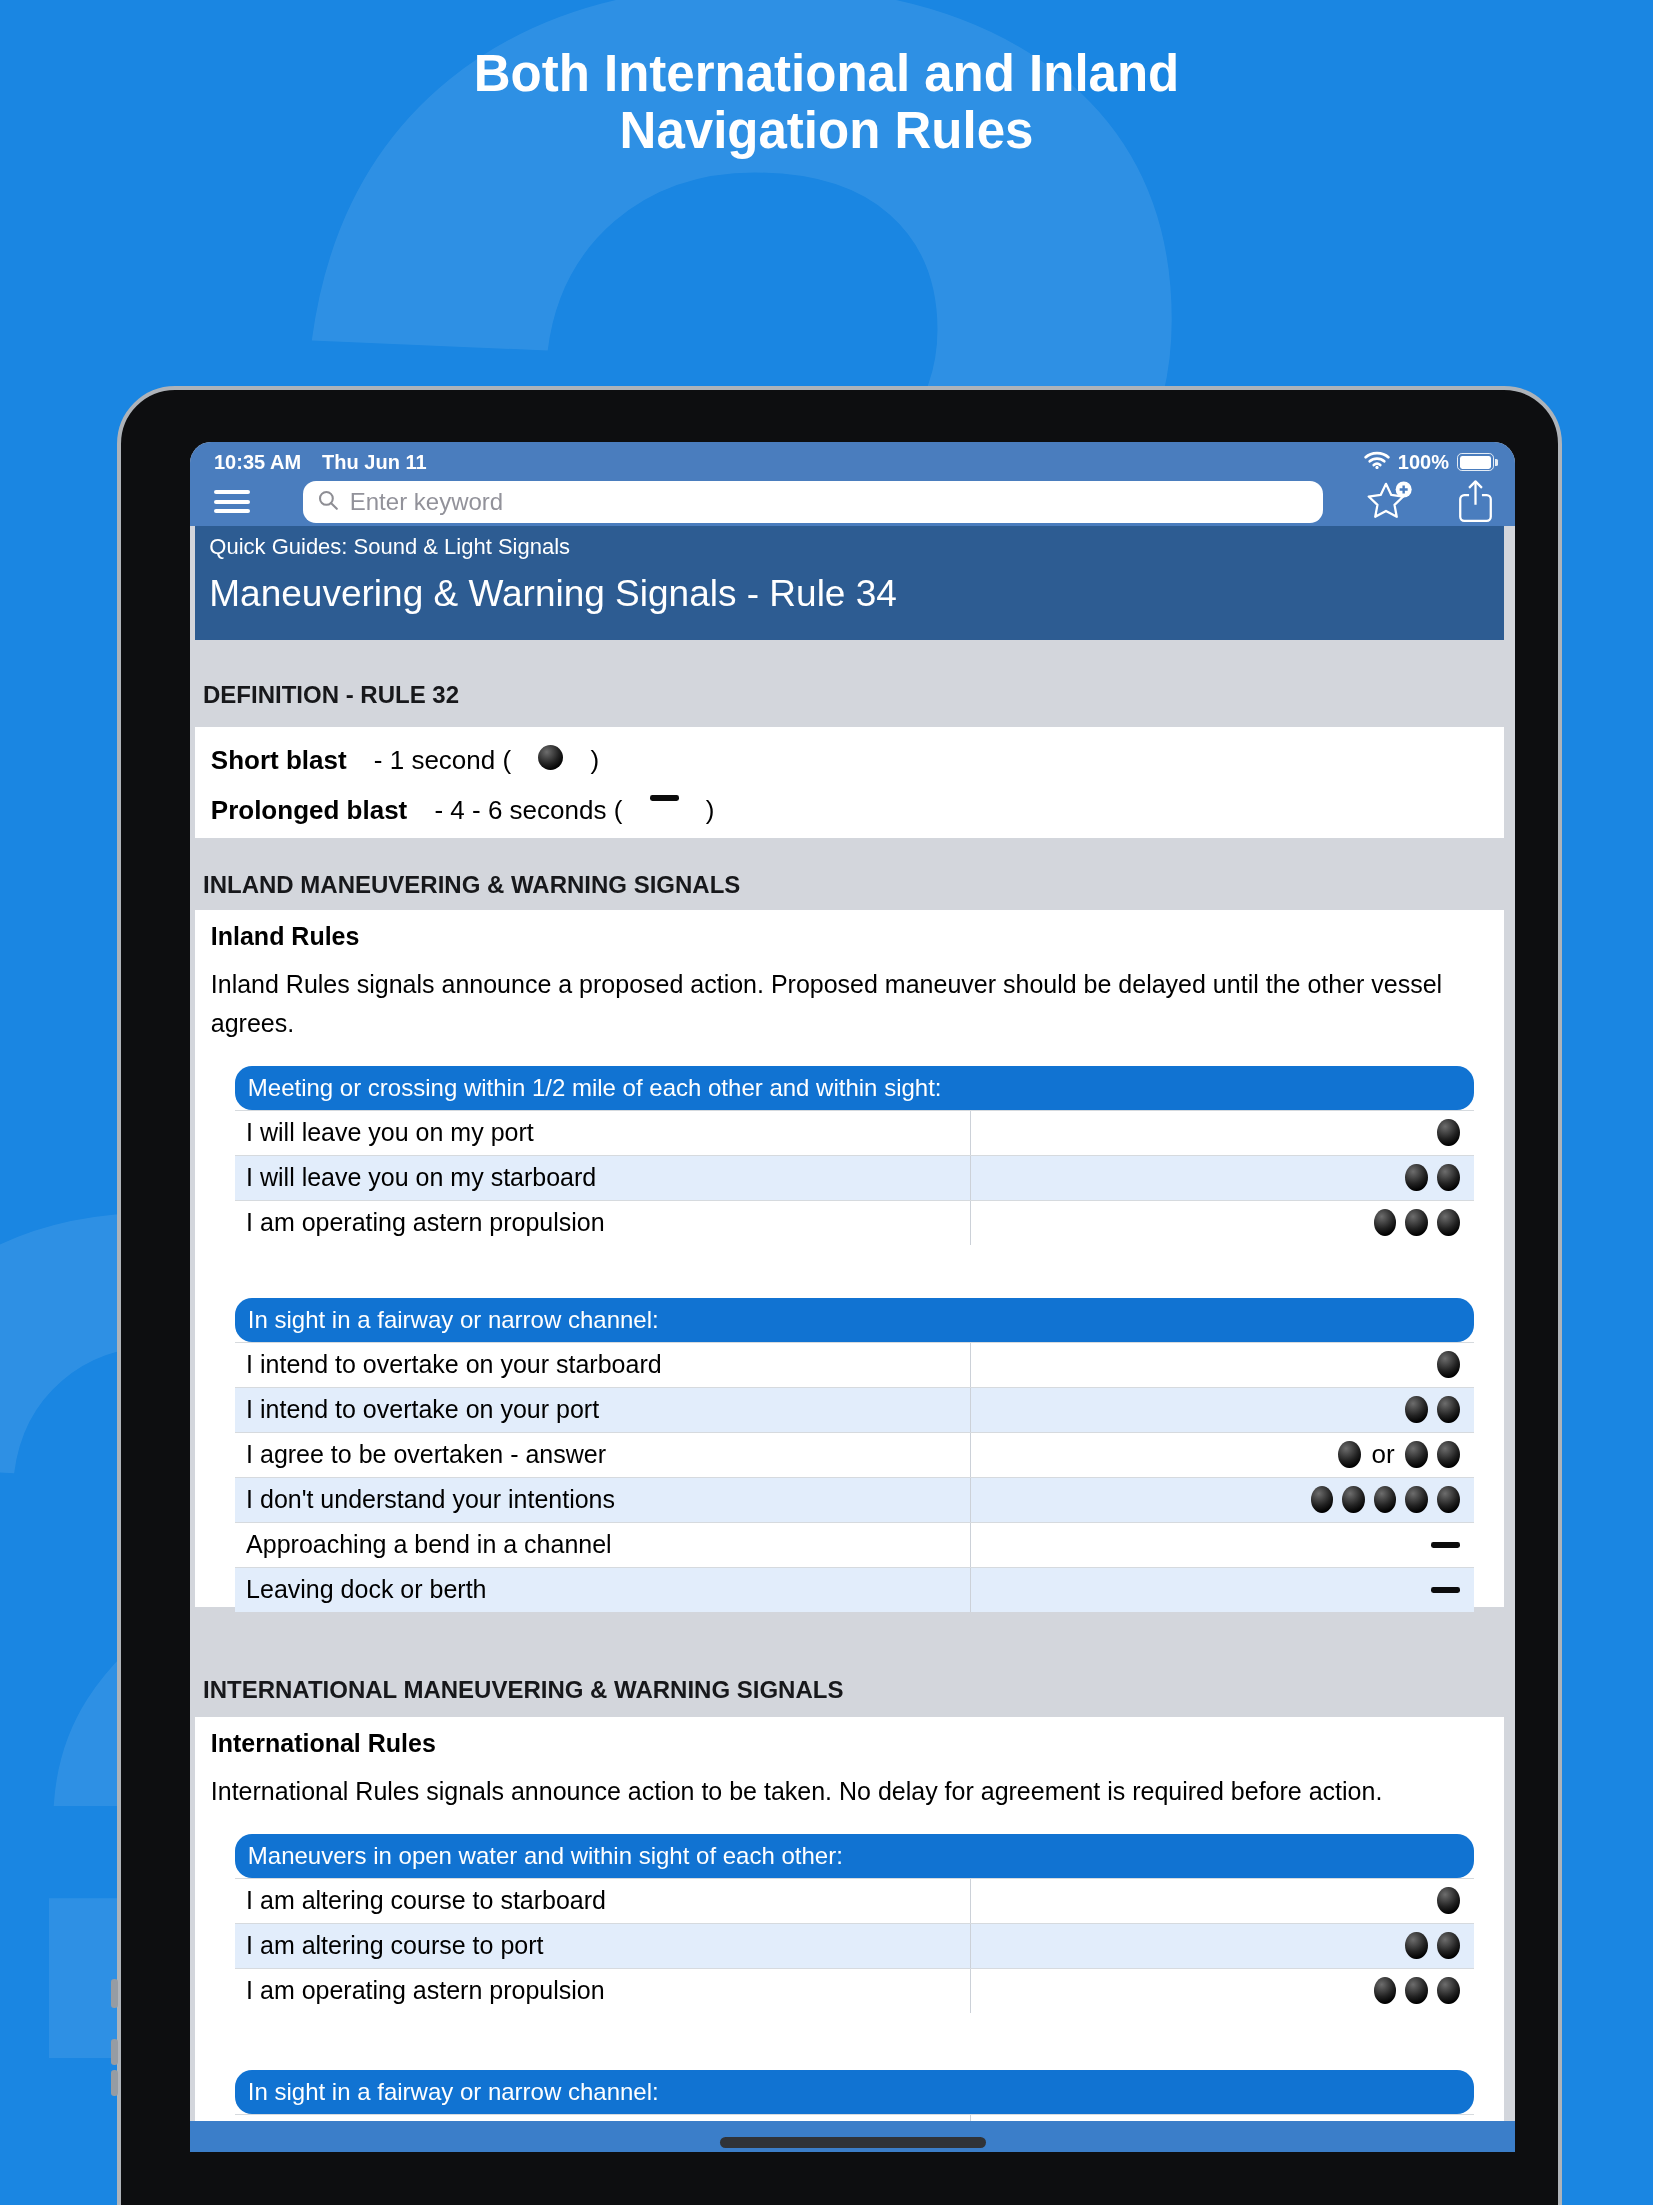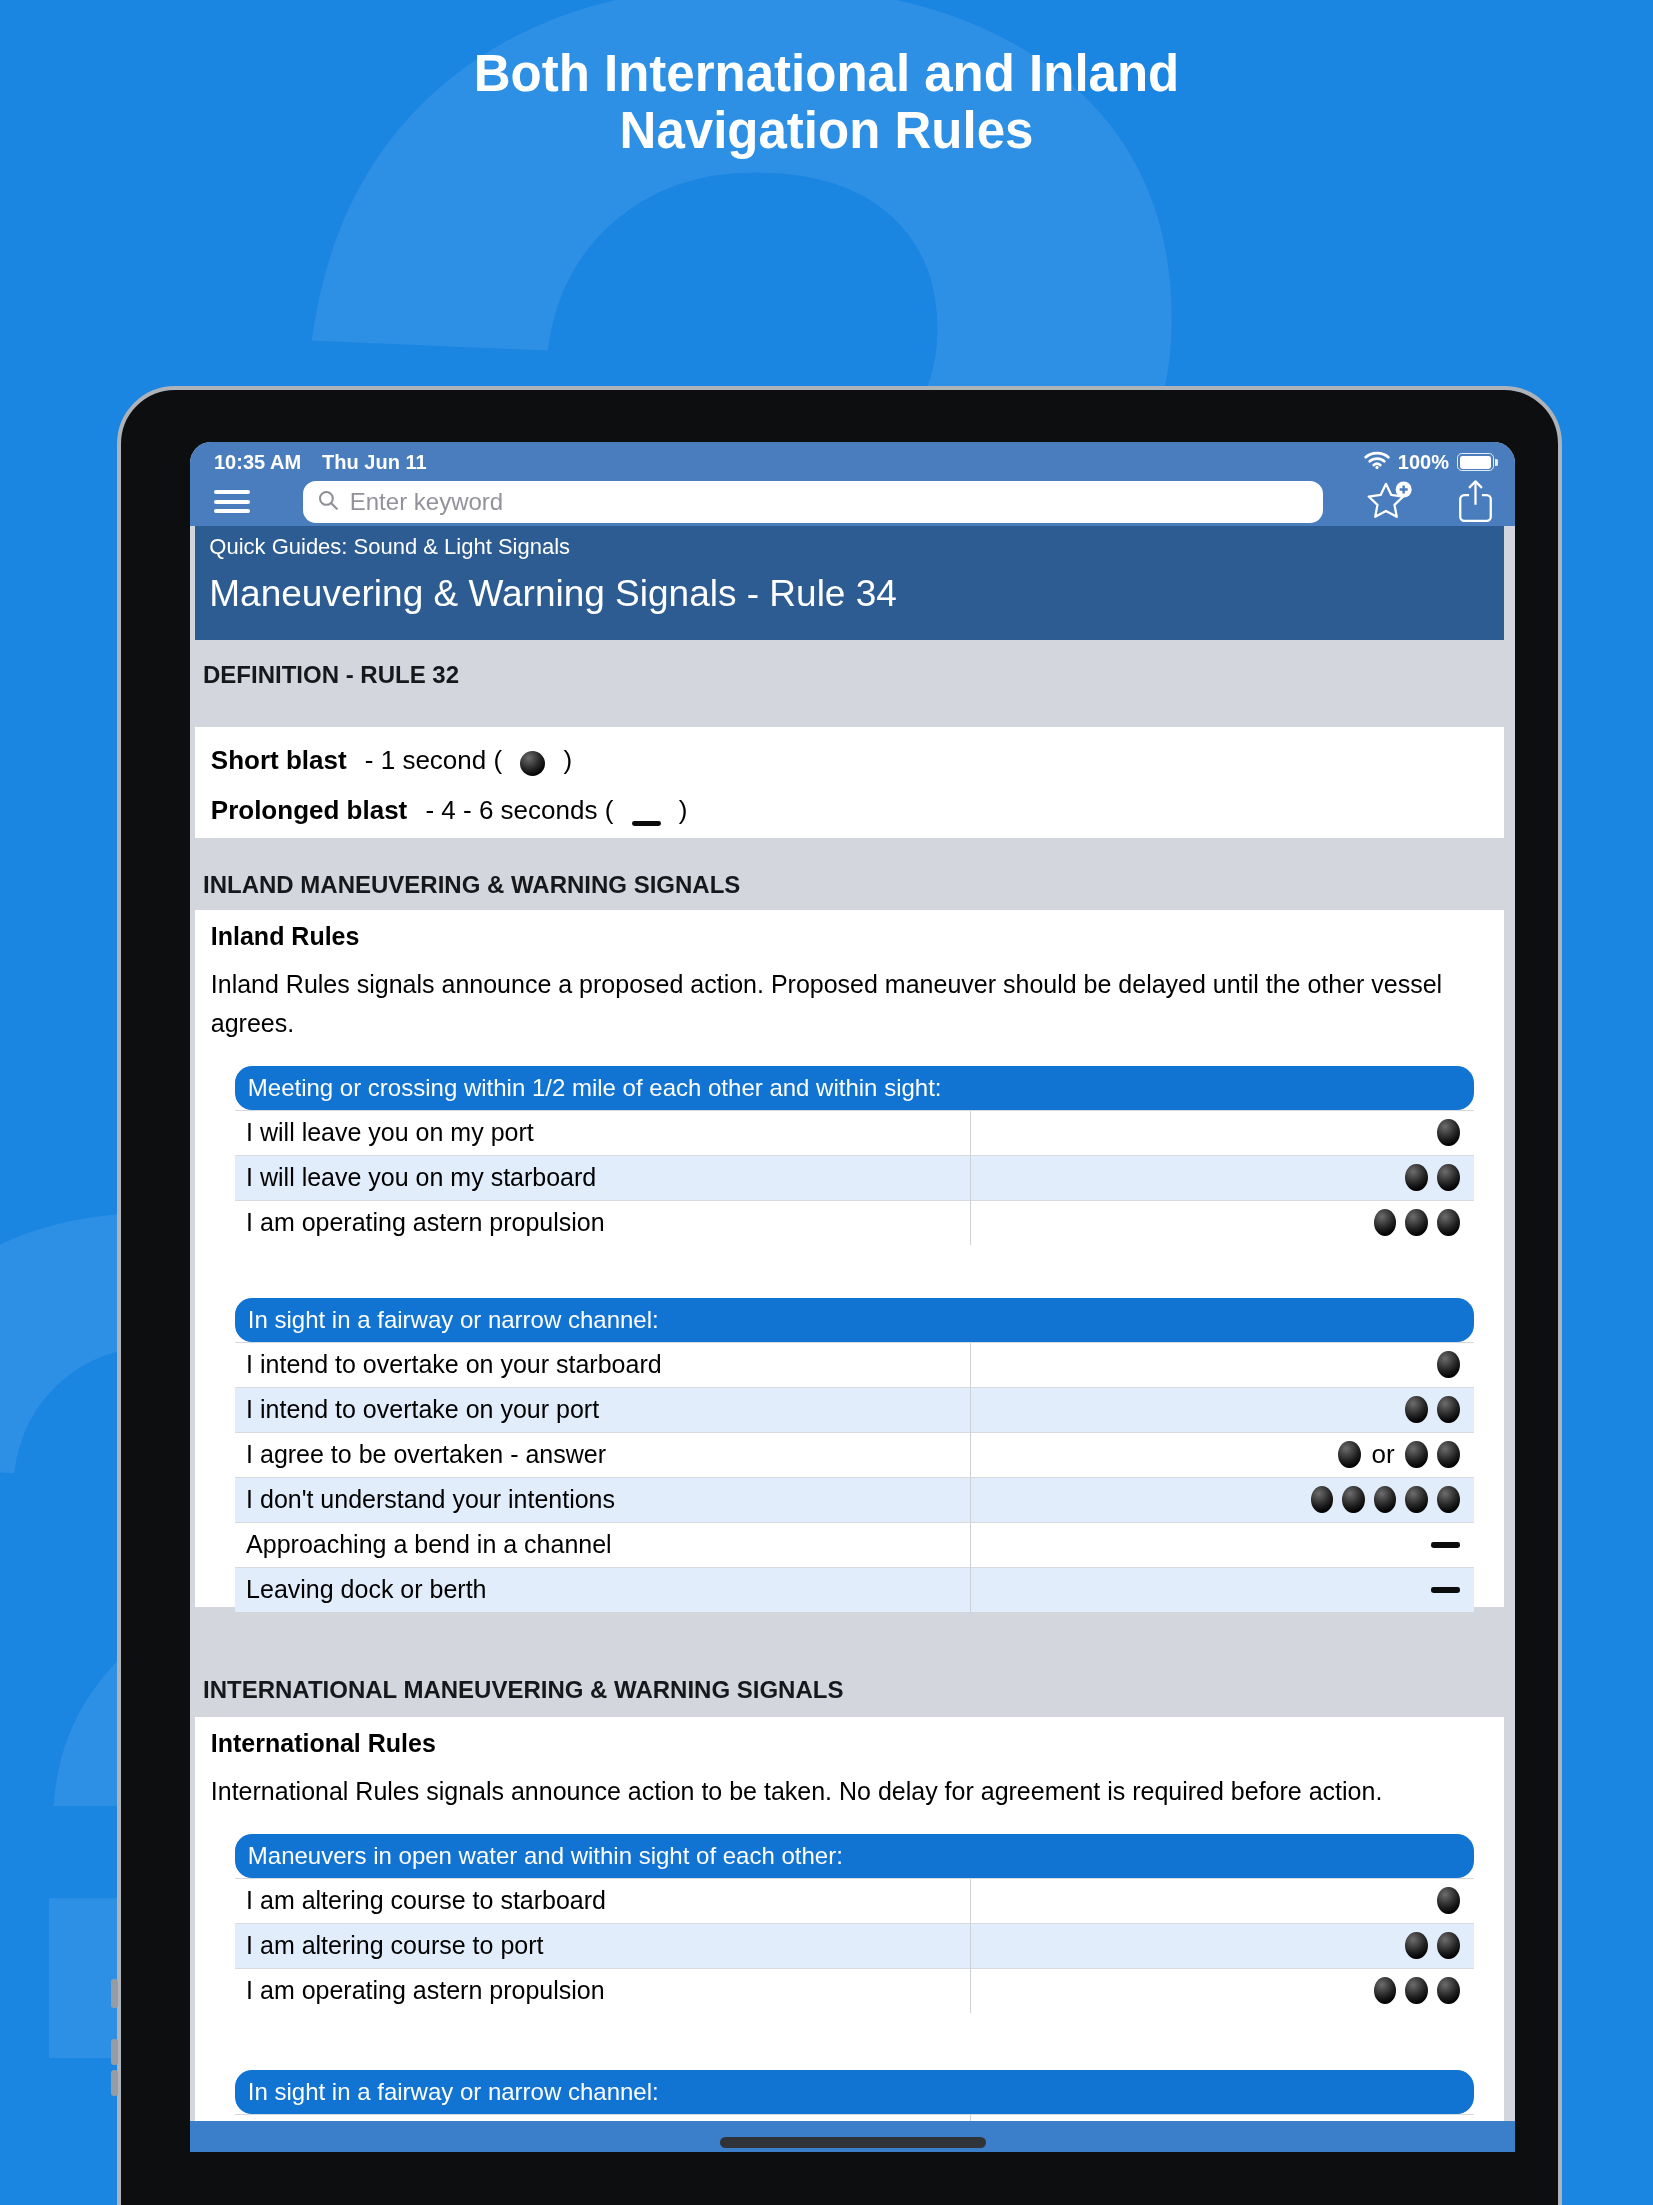--- a/index.html
+++ b/index.html
@@ -49,31 +49,31 @@
 
   
   .page-header{margin:0 11.3px 0 4.8px;height:114px;background:var(--c-header_navy,#2d5c92);
     color:#fff;padding:8px 0 0 14.5px;box-sizing:border-box;}
   .crumb{font-size:22px;}
   .ptitle{font-size:37px;font-weight:400;margin-top:13px;}
 
   
   .band{display:flex;align-items:flex-end;padding-left:13px;
     color:#17181b;font-size:24px;font-weight:700;}
-  #band1{height:69px;padding-bottom:18px;align-items:center;}
+  #band1{height:69px;padding-bottom:18px;}
   #band2{height:61px;padding-bottom:11.3px;}
   #band3{height:97px;padding-bottom:13px;}
 
   
   .card{margin:0 11.3px 0 4.8px;background:var(--c-card_bg,#ffffff);
     padding:11.3px 16px 0 16px;box-sizing:border-box;}
   #card1{height:111px;padding-top:18px;}
   #card2{height:697px;}
   #card3{height:530px;}
-  .def-line{font-size:26px;color:#000;margin-bottom:19.4px;display:flex;align-items:flex-end;gap:11px;flex-wrap:wrap;}
+  .def-line{font-size:26px;color:#000;margin-bottom:19.4px;display:flex;align-items:flex-start;gap:20px;flex-wrap:wrap;}
   .def-line b{font-weight:700;}
   .subtitle{font-size:25px;font-weight:700;color:#000;margin-bottom:14.5px;}
   .para{font-size:25px;color:#000;line-height:39px;margin-bottom:22.6px;}
 
   
   .sig-table{margin:0 13.7px 0 24px;}
   #table2{margin-top:53px;}
   #table4{margin-top:57px;}
   .sig-caption{height:44px;background:var(--c-table_header,#1173d2);color:#fff;
     font-size:24px;display:flex;align-items:center;padding-left:13px;border-radius:17px;}

